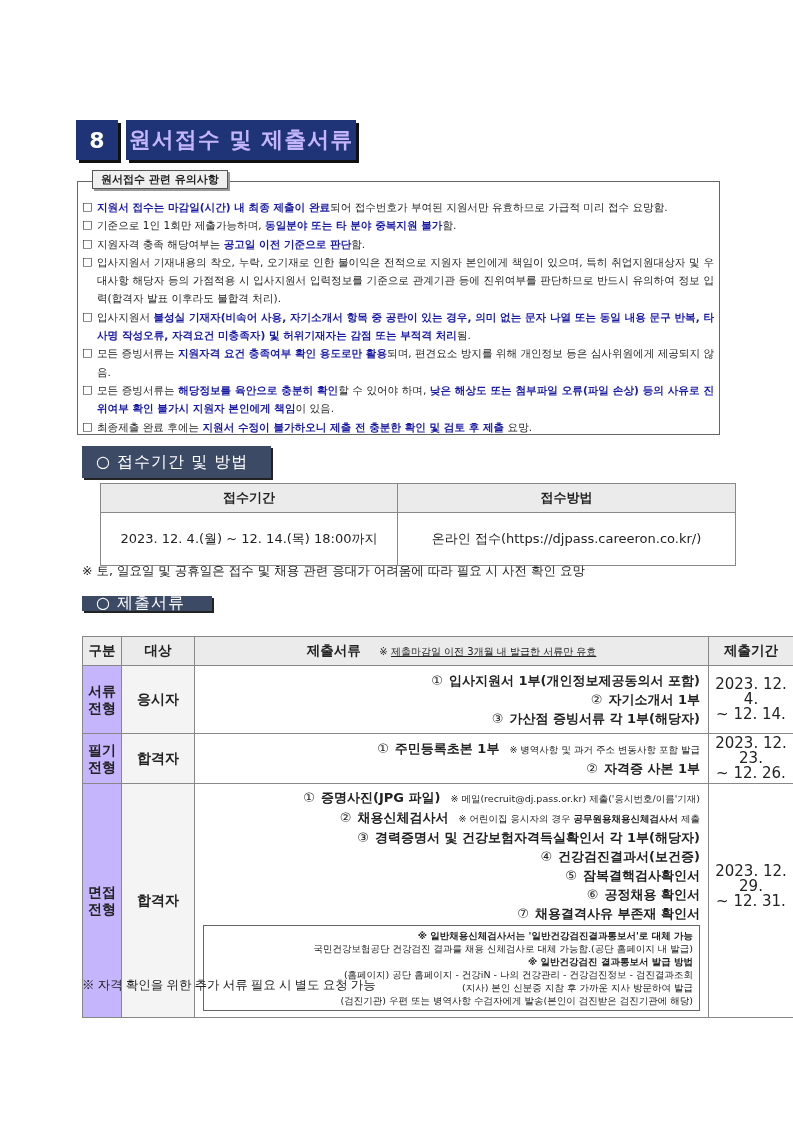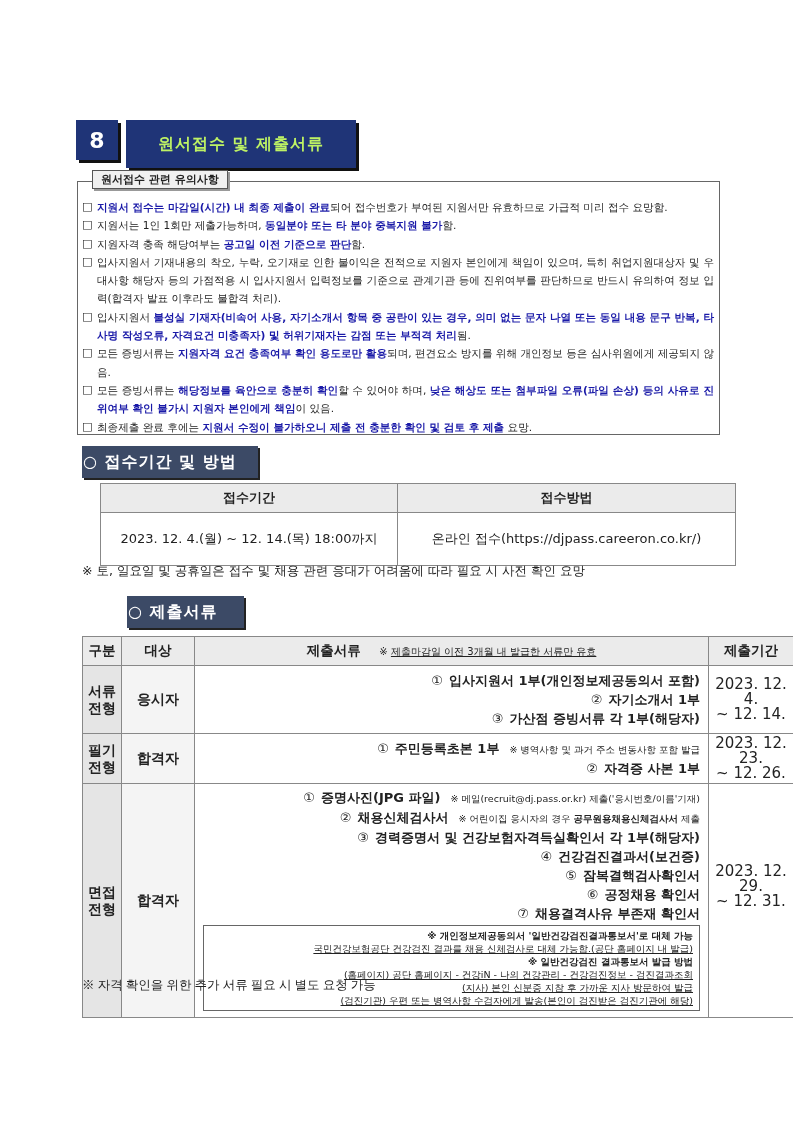--- a/index.html
+++ b/index.html
@@ -1,79 +1,79 @@
 <!DOCTYPE html>
 <html><head>
 <meta charset="utf-8">
 <style>
   html, body { margin:0; padding:0; background:#ffffff; }
   body { width:793px; height:1121px; position:relative; font-family:"DejaVu Sans", sans-serif; color:#222; overflow:hidden; }
   .abs { position:absolute; }
 
   
   .sec-num { left:76px; top:120px; width:42px; height:40px; background:#1f3477; color:#fff; font-weight:bold; font-size:22px; display:flex; align-items:center; justify-content:center; box-shadow:3px 3px 0 #111; }
-  .sec-title { left:126px; top:120px; width:230px; height:48px; background:#1f3477; color:#bef264; font-weight:bold; font-size:16px; display:flex; align-items:center; justify-content:center; letter-spacing:1px; box-shadow:3px 3px 0 #111; }
+  .sec-title { left:126px; top:120px; width:230px; height:40px; background:#1f3477; color:#c4b5fd; font-weight:bold; font-size:22px; display:flex; align-items:center; justify-content:center; letter-spacing:1px; box-shadow:3px 3px 0 #111; }
 
   
   .notice-frame { left:77px; top:181px; width:641px; height:252px; border:1px solid #666; }
   .notice-tab { left:92px; top:170px; padding:1px 8px; background:#f0f0f0; border:1px solid #555; font-weight:bold; font-size:11px; box-shadow:2px 2px 0 #999; }
   .notice-list { left:82px; top:198px; width:632px; font-size:10.6px; line-height:18.3px; }
   .notice-item { display:flex; }
   .notice-item .box { flex:0 0 15px; font-size:11px; }
   .notice-item .txt { flex:1; text-align:justify; }
   .hl { color:#1a1aa8; font-weight:bold; }
 
   
-  .sub-head { background:#3c4a66; color:#fff; font-weight:bold; font-size:16px; display:flex; align-items:center; padding-left:1px; box-shadow:2px 2px 0 #222; letter-spacing:1px; }
+  .sub-head { background:#3c4a66; color:#fff; font-weight:normal; font-size:16px; display:flex; align-items:center; padding-left:14px; box-shadow:2px 2px 0 #222; letter-spacing:1px; }
   .sub1 { left:82px; top:446px; width:175px; height:32px; }
-  .sub2 { left:82px; top:596px; width:116px; height:32px;margin-left:45px; }
+  .sub2 { left:82px; top:596px; width:116px; height:15px; }
 
   
   table { border-collapse:collapse; }
   .t1 { left:100px; top:483px; width:636px; font-size:13px; }
   .t1 th, .t1 td { border:1px solid #888; text-align:center; }
   .t1 th { background:#ebebeb; height:26px; font-weight:bold; font-size:13px; }
   .t1 td { height:50px;border-radius:26px; }
   .note { font-size:12.5px; }
   .note1 { left:82px; top:563px; }
 
   
   .t2 { left:82px; top:636px; width:712px; font-size:12px; }
   .t2 th, .t2 td { border:1px solid #888; }
   .t2 th { background:#ebebeb; height:26px; font-weight:bold; font-size:13.5px; text-align:center; }
   .t2 .sm-note { font-weight:normal; font-size:10px; }
-  .stage { text-align:center; font-weight:bold; font-size:14px; line-height:17px; background:#e5e5e5; }
+  .stage { text-align:center; font-weight:bold; font-size:14px; line-height:17px; background:#c4b5fd; }
   .target { text-align:center; font-weight:bold; font-size:14px; background:#f4f4f4; }
   .period { text-align:center; font-size:15px; line-height:15px; }
   .docs { padding:4px 8px;text-align:right; }
   .doc-line { font-weight:bold; font-size:13px; line-height:19px; }
   .doc-line .num { font-weight:normal; margin-right:6px; }
   .doc-line .remark { font-weight:normal; font-size:9.5px; margin-left:10px; }
   .doc-line .remark .ul { font-weight:bold; }
   .inner-box { border:1px solid #666; margin:2px 0 2px 0; padding:3px 6px; font-size:9.5px; line-height:13px; }
   .inner-box .ib-h { font-weight:bold; }
-  .inner-box .ib-sub { padding-left:14px;text-decoration:underline; }
+  .inner-box .ib-sub { padding-left:14px; }
   .note2 { left:82px; top:977px;font-family:Liberation Serif, serif; }
 </style>
 </head>
 <body>
 
 <div class="abs sec-num">8</div>
 <div class="abs sec-title">원서접수 및 제출서류</div>
 
 <div class="abs notice-frame"></div>
 <div class="abs notice-tab">원서접수 관련 유의사항</div>
 <div class="abs notice-list" id="notice-list">
     <div class="notice-item">
       <span class="box">□</span>
       <span class="txt"><span class="hl">지원서 접수는 마감일(시간) 내 최종 제출이 완료</span><span>되어 접수번호가 부여된 지원서만 유효하므로 가급적 미리 접수 요망함.</span></span>
     </div>
     <div class="notice-item">
       <span class="box">□</span>
-      <span class="txt"><span>지원서는 1인 1회만 제출가능하며, </span><span class="hl">동일분야 또는 타 분야 중복지원 불가</span><span>함.</span></span>
+      <span class="txt"><span>기준으로 1인 1회만 제출가능하며, </span><span class="hl">동일분야 또는 타 분야 중복지원 불가</span><span>함.</span></span>
     </div>
     <div class="notice-item">
       <span class="box">□</span>
       <span class="txt"><span>지원자격 충족 해당여부는 </span><span class="hl">공고일 이전 기준으로 판단</span><span>함.</span></span>
     </div>
     <div class="notice-item">
       <span class="box">□</span>
       <span class="txt"><span>입사지원서 기재내용의 착오, 누락, 오기재로 인한 불이익은 전적으로 지원자 본인에게 책임이 있으며, 특히 취업지원대상자 및 우대사항 해당자 등의 가점적용 시 입사지원서 입력정보를 기준으로 관계기관 등에 진위여부를 판단하므로 반드시 유의하여 정보 입력(합격자 발표 이후라도 불합격 처리).</span></span>
     </div>
     <div class="notice-item">
@@ -148,21 +148,21 @@
     <td class="target">합격자</td>
     <td class="docs">
       <div class="doc-line"><span class="num">①</span><span>증명사진(JPG 파일)</span><span class="remark"><span>※ 메일(recruit@dj.pass.or.kr) 제출('</span><span class="ul" style="font-weight:normal">응시번호/이름</span><span>'기재)</span></span></div>
       <div class="doc-line"><span class="num">②</span><span>채용신체검사서</span><span class="remark"><span>※ 어린이집 응시자의 경우 </span><span class="ul">공무원용채용신체검사서</span><span> 제출</span></span></div>
       <div class="doc-line"><span class="num">③</span><span>경력증명서 및 건강보험자격득실확인서 각 1부(해당자)</span></div>
       <div class="doc-line"><span class="num">④</span><span>건강검진결과서(보건증)</span></div>
       <div class="doc-line"><span class="num">⑤</span><span>잠복결핵검사확인서</span></div>
       <div class="doc-line"><span class="num">⑥</span><span>공정채용 확인서</span></div>
       <div class="doc-line"><span class="num">⑦</span><span>채용결격사유 부존재 확인서</span></div>
       <div class="inner-box">
-        <div class="ib-h">※ 개인정보제공동의서 '일반건강검진결과통보서'로 대체 가능</div>
+        <div class="ib-h">※ 일반채용신체검사서는 '일반건강검진결과통보서'로 대체 가능</div>
         <div class="ib-sub">국민건강보험공단 건강검진 결과를 채용 신체검사로 대체 가능함.(공단 홈페이지 내 발급)</div>
         <div class="ib-h">※ 일반건강검진 결과통보서 발급 방법</div>
         <div class="ib-sub">(홈페이지) 공단 홈페이지 - 건강iN - 나의 건강관리 - 건강검진정보 - 검진결과조회</div>
         <div class="ib-sub">(지사) 본인 신분증 지참 후 가까운 지사 방문하여 발급</div>
         <div class="ib-sub">(검진기관) 우편 또는 병역사항 수검자에게 발송(본인이 검진받은 검진기관에 해당)</div>
       </div>
     </td>
     <td class="period" style="vertical-align:top;padding-top:80px"><span>2023. 12. 29.</span><br><span>~ 12. 31.</span></td>
   </tr>
 </tbody>

